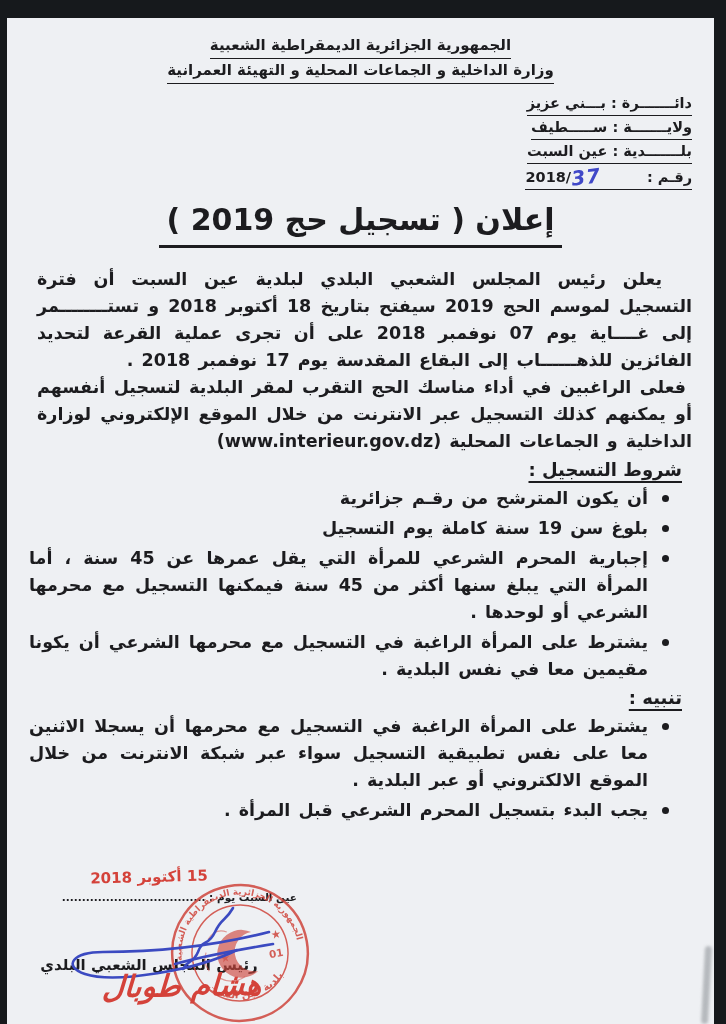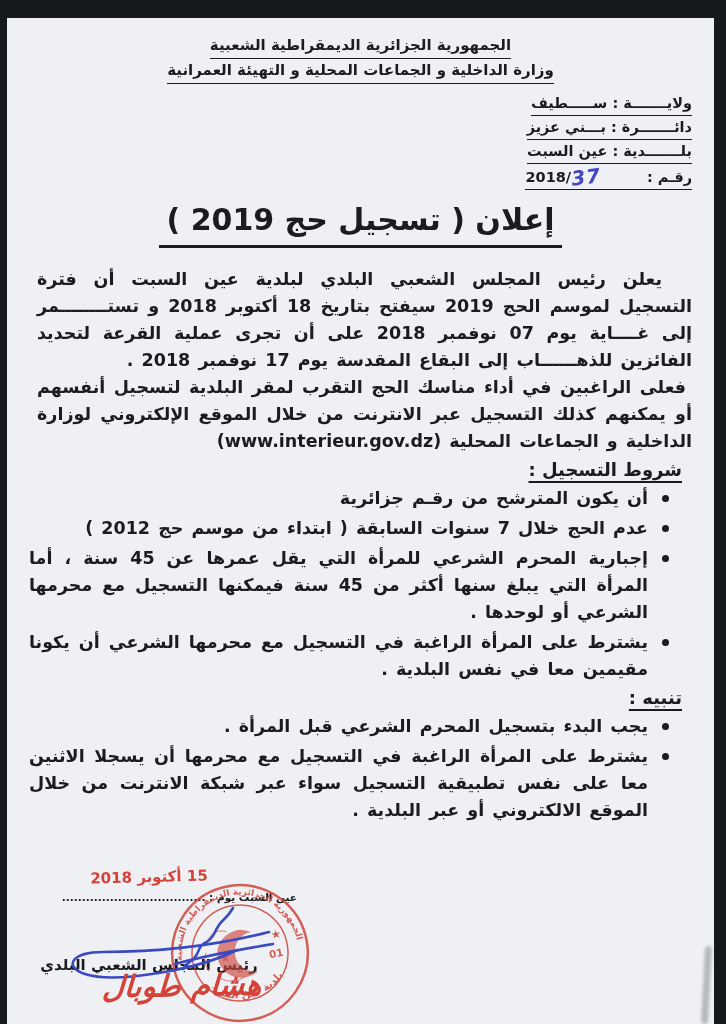--- a/index.html
+++ b/index.html
@@ -90,24 +90,24 @@
     <div>
       <span class="u">الجمهورية الجزائرية الديمقراطية الشعبية</span>
     </div>
     <div>
       <span class="u">وزارة الداخلية و الجماعات المحلية و التهيئة العمرانية</span>
     </div>
   </div>
 
   <div class="admin">
     <div>
-      <span class="a-underline">ولايـــــــة : ســـــطيف</span>
+      <span class="a-underline">دائـــــــرة : بـــني عزيز</span>
     </div>
     <div>
-      <span class="a-underline">دائـــــــرة : بـــني عزيز</span>
+      <span class="a-underline">ولايـــــــة : ســـــطيف</span>
     </div>
     <div>
       <span class="a-underline">بلـــــــدية : عين السبت</span>
     </div>
     <div>
       <span class="a-underline">
         <span>رقـم :</span><span class="num-gap"></span><span dir="ltr" class="num-group"><span>2018/</span><span class="hand-number">37</span></span>
       </span>
     </div>
   </div>
@@ -115,29 +115,29 @@
   <div class="title-wrap">
     <span class="doc-title">إعلان ( تسجيل حج 2019 )</span>
   </div>
 
   <p class="para p1">يعلن رئيس المجلس الشعبي البلدي لبلدية عين السبت أن فترة التسجيل لموسم الحج 2019 سيفتح بتاريخ 18 أكتوبر 2018 و تستــــــــمر إلى غــــاية يوم 07 نوفمبر 2018 على أن تجرى عملية القرعة لتحديد الفائزين للذهــــــاب إلى البقاع المقدسة يوم 17 نوفمبر 2018 .</p>
   <p class="para p2">فعلى الراغبين في أداء مناسك الحج التقرب لمقر البلدية  لتسجيل أنفسهم أو يمكنهم كذلك التسجيل عبر الانترنت من خلال الموقع الإلكتروني لوزارة الداخلية و الجماعات المحلية (www.interieur.gov.dz)</p>
 
   <div class="sec-heading">شروط التسجيل :</div>
   <ul class="blist">
     <li>أن يكون المترشح من رقـم جزائرية</li>
-    <li>عدم الحج خلال 7 سنوات السابقة ( ابتداء من موسم حج 2012 )</li>
+    <li>بلوغ سن 19 سنة كاملة يوم التسجيل</li>
     <li>إجبارية المحرم الشرعي للمرأة التي يقل عمرها عن 45 سنة ، أما المرأة التي يبلغ سنها أكثر من 45 سنة فيمكنها التسجيل مع محرمها  الشرعي أو لوحدها .</li>
     <li>يشترط على المرأة الراغبة في التسجيل مع محرمها الشرعي أن يكونا مقيمين معا في نفس البلدية .</li>
   </ul>
 
   <div class="sec-heading">تنبيه :</div>
   <ul class="blist">
+    <li>يشترط على المرأة الراغبة في التسجيل مع محرمها أن يسجلا الاثنين معا  على نفس تطبيقية التسجيل سواء عبر شبكة الانترنت من خلال الموقع الالكتروني أو عبر البلدية .</li>
     <li>يجب البدء بتسجيل المحرم الشرعي قبل المرأة .</li>
-    <li>يشترط على المرأة الراغبة في التسجيل مع محرمها أن يسجلا الاثنين معا  على نفس تطبيقية التسجيل سواء عبر شبكة الانترنت من خلال الموقع الالكتروني أو عبر البلدية .</li>
   </ul>
 
   <div class="date-stamp">15 أكتوبر 2018</div>
 
   <div class="place-line">
     <span>عين السبت يوم : </span><span class="dots">....................................</span>
   </div>
 
   <div class="signer">رئيس المجلس الشعبي البلدي</div>
 

